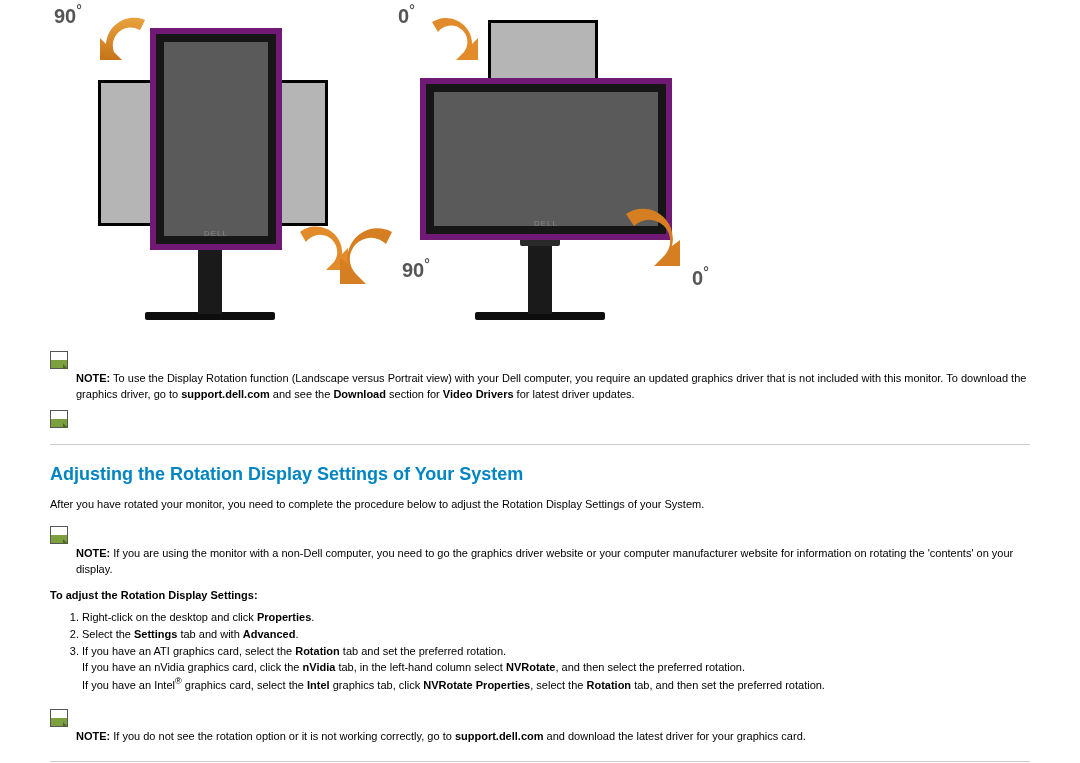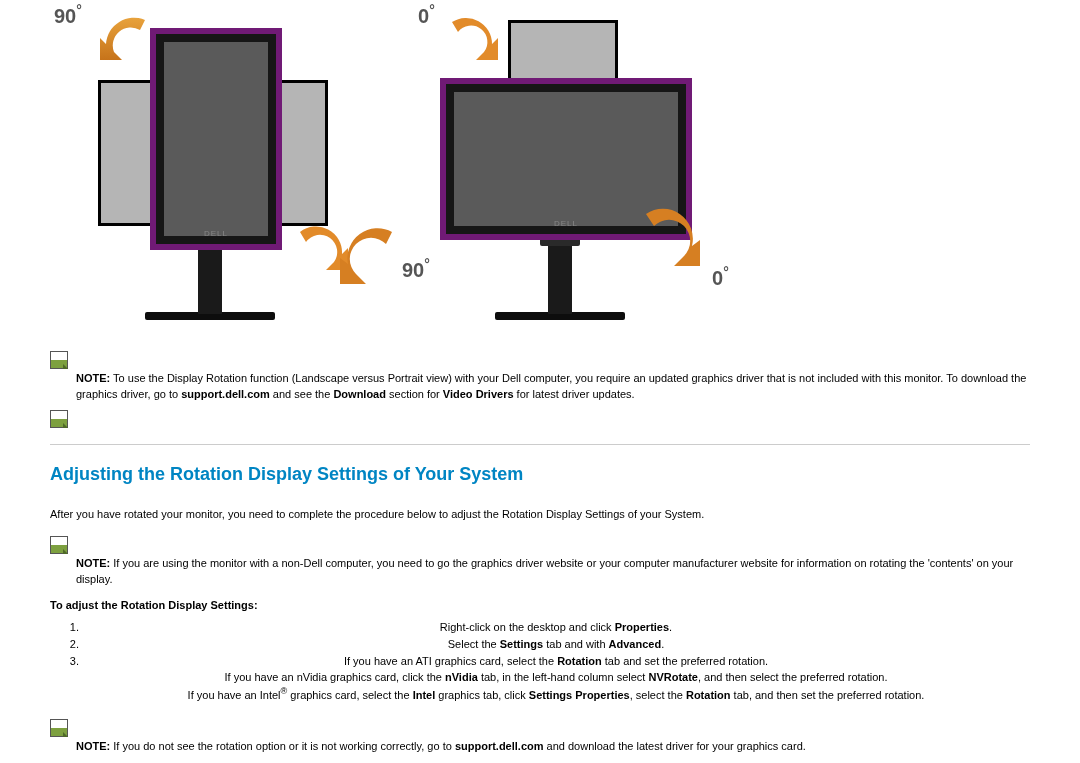--- a/index.html
+++ b/index.html
@@ -6,21 +6,21 @@
     font-family: Verdana, Arial, sans-serif;
     font-size: 11px;
     color: #000;
     margin: 0;
     padding: 0 50px 30px 50px;
     background: #fff;
     line-height: 1.45;
   }
   .images-row {
     display: flex;
-    gap: 60px;
+    gap: 40px;
     margin-bottom: 20px;
   }
   .monitor-fig {
     position: relative;
     width: 290px;
     height: 330px;
   }
   .label {
     font-weight: bold;
     color: #555;
@@ -46,24 +46,24 @@
     border:1px solid #555; position:relative;
   }
   .note-icon::before {
     content:""; position:absolute; right:-1px; bottom:-1px; width:0; height:0;
     border-left:5px solid #4f6a28; border-top:5px solid transparent;
   }
   .note-text { flex:1;margin-top:21px; }
   .note-text b { font-weight:bold; }
   .note-text em { font-style:italic; }
   hr.sep { border:none; border-top:1px solid #ccc; margin:16px 0; }
-  h2.section { color:#0085c3; font-size:18px; font-weight:bold; margin:16px 0 20px 0; }
+  h2.section { color:#0085c3; font-size:18px; font-weight:bold; margin:16px 0 10px 0; }
   .intro { margin: 8px 0 12px 0; }
   ol { margin:6px 0 14px 0; padding-left:32px; }
-  ol li { margin:0 0 1px 0;text-align:center; }
+  ol li { margin:0 0 1px 0; }
   a.link { color:#004b8d; text-decoration:underline; font-size:11px; }
   .back { margin-top:14px; }
 </style>
 </head>
 <body>
 
 <div class="images-row">
 
   <div class="monitor-fig">
     <span class="label deg" style="left:4px; top:0;">90</span>
@@ -152,21 +152,21 @@
 <ol>
   <li>
     <span>Right-click on the desktop and click </span><b>Properties</b><span>.</span>
   </li>
   <li>
     <span>Select the </span><b>Settings</b><span> tab and with </span><b>Advanced</b><span>.</span>
   </li>
   <li>
     <span>If you have an ATI graphics card, select the </span><b>Rotation</b><span> tab and set the preferred rotation.</span><br>
     <span>If you have an nVidia graphics card, click the </span><b>nVidia</b><span> tab, in the left-hand column select </span><b>NVRotate</b><span>, and then select the preferred rotation.</span><br>
-    <span>If you have an Intel</span><sup>®</sup><span> graphics card, select the </span><b>Intel</b><span> graphics tab, click </span><b>Settings Properties</b><span>, select the </span><b>Rotation</b><span> tab, and then set the preferred rotation.</span>
+    <span>If you have an Intel</span><sup>®</sup><span> graphics card, select the </span><b>Intel</b><span> graphics tab, click </span><b>NVRotate Properties</b><span>, select the </span><b>Rotation</b><span> tab, and then set the preferred rotation.</span>
   </li>
 </ol>
 
 <div class="note-row">
   <div class="note-icon"></div>
   <div class="note-text">
     <b>NOTE:</b><span> If you do not see the rotation option or it is not working correctly, go to </span><b>support.dell.com</b><span> and download the latest driver for your graphics card.</span>
   </div>
 </div>
 

